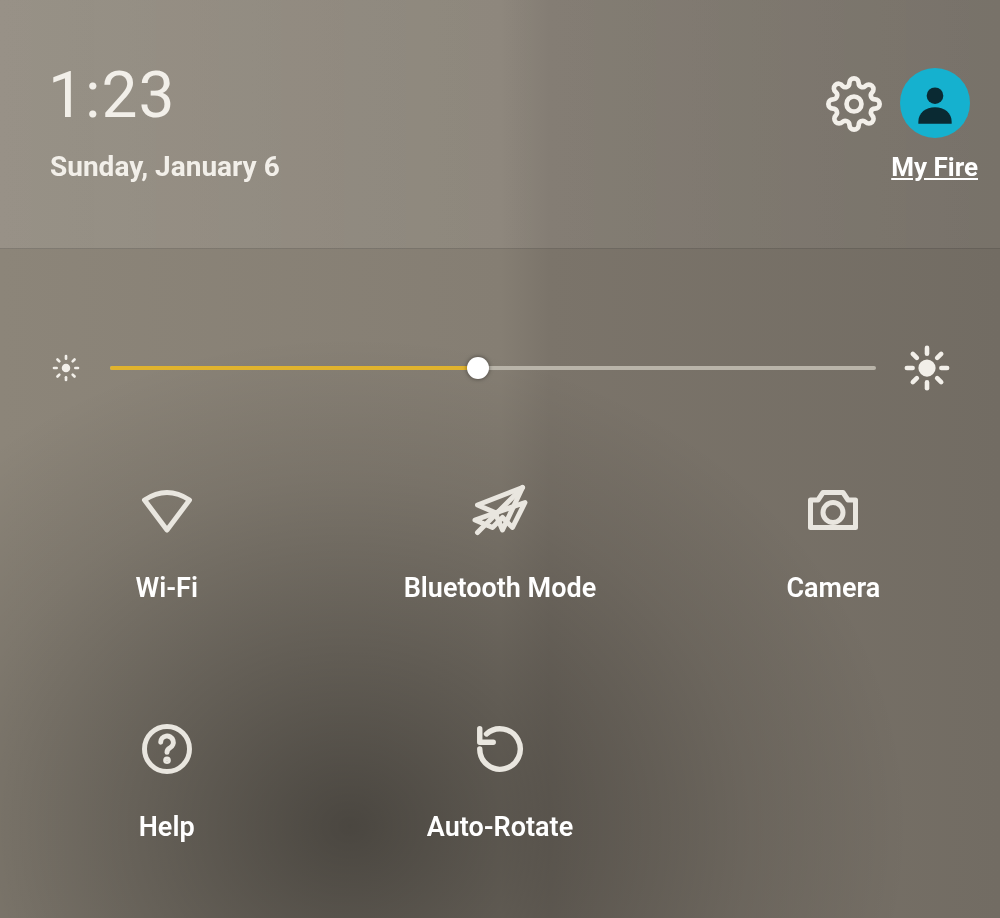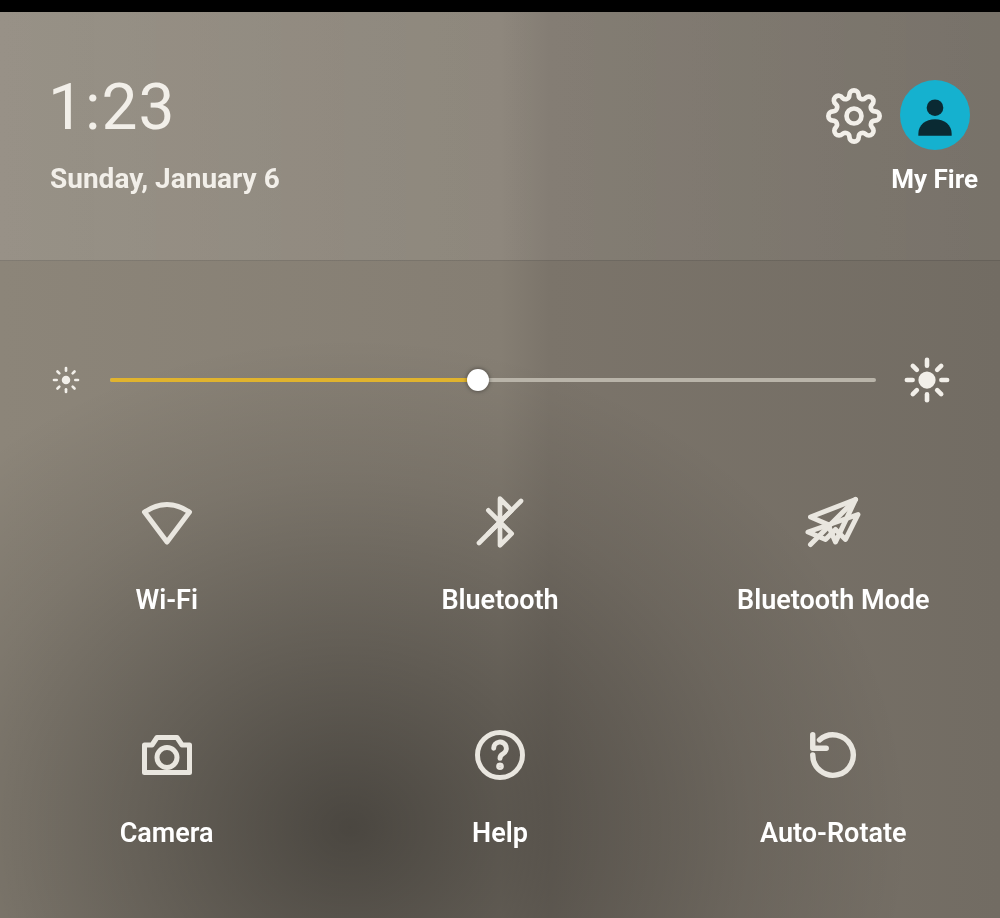--- a/index.html
+++ b/index.html
@@ -1,32 +1,32 @@
 <!DOCTYPE html>
 <html><head>
 <meta charset="utf-8">
 <style>
   html,body{margin:0;padding:0;width:1000px;height:918px;overflow:hidden;
     font-family:-apple-system,BlinkMacSystemFont,"Segoe UI",Roboto,Arial,sans-serif;
     background:#000;color:#fff;}
   .panel{position:absolute;inset:0;
     background:
       radial-gradient(ellipse 800px 700px at 35% 90%, rgba(0,0,0,.45) 0%, rgba(0,0,0,.1) 50%, transparent 70%),
-      linear-gradient(90deg,#8c8579 0%,#857e73 50%,#7b746a 55%,#726c63 100%); margin-top: 12px;}
+      linear-gradient(90deg,#8c8579 0%,#857e73 50%,#7b746a 55%,#726c63 100%);}
   .header{position:absolute;left:0;right:0;top:0;height:248px;
     background:linear-gradient(90deg,rgba(255,255,255,.10),rgba(255,255,255,.04));
     border-bottom:1px solid rgba(0,0,0,.15);}
   .time{position:absolute;left:48px;top:58px;font-size:64px;font-weight:400;
     letter-spacing:1px;color:#f2efe9;}
   .date{position:absolute;left:50px;top:150px;font-size:28px;font-weight:700;
     color:#f2efe9;}
   .settings-btn{position:absolute;right:118px;top:76px;width:56px;height:56px;cursor:pointer;}
   .user-btn{position:absolute;right:30px;top:68px;width:70px;height:70px;border-radius:50%;
     background:#15b1cf;display:flex;align-items:center;justify-content:center;cursor:pointer;}
-  .user-label{position:absolute;right:22px;top:152px;font-size:26px;font-weight:700;}
+  .user-label{position:absolute;right:22px;top:152px;font-size:26px;font-weight:700;text-decoration:underline;}
   .brightness{position:absolute;left:50px;right:50px;top:338px;height:60px;
     display:flex;align-items:center;gap:28px;}
   .b-small,.b-large{flex:0 0 auto;}
   .track{flex:1 1 auto;height:4px;position:relative;background:#b9b4a9;border-radius:4px;cursor:pointer;}
   .fill{position:absolute;left:0;top:0;bottom:0;background:#e0b32e;border-radius:4px;}
   .thumb{position:absolute;top:50%;width:22px;height:22px;border-radius:50%;background:#fff;
     transform:translate(-50%,-50%);box-shadow:0 0 4px rgba(0,0,0,.5);}
   .grid{position:absolute;left:0;right:0;top:440px;bottom:0;
     display:grid;grid-template-columns:repeat(3,1fr);grid-template-rows:repeat(2,1fr);}
   .tile{display:flex;flex-direction:column;align-items:center;justify-content:flex-start;
@@ -102,29 +102,20 @@
 
     <div class="tile">
       <span class="ic">
         <svg width="60" height="60" viewBox="0 0 24 24" fill="none" stroke="#e9e6df" stroke-width="2" stroke-linejoin="round">
           <path d="M12 20 L3 8 Q12 2 21 8 Z"></path>
         </svg>
       </span>
       <span class="lbl">Wi-Fi</span>
     </div>
 
-    <div class="tile">
-      <span class="ic">
-        <svg width="56" height="56" viewBox="0 0 24 24" fill="none" stroke="#e9e6df" stroke-width="2" stroke-linecap="round" stroke-linejoin="round">
-          <path d="M7 7l10 10-5 5V2l5 5-10 10"></path>
-          <line x1="3" y1="21" x2="21" y2="3"></line>
-        </svg>
-      </span>
-      <span class="lbl">Bluetooth</span>
-    </div>
 
     <div class="tile">
       <span class="ic">
         <svg width="64" height="60" viewBox="0 0 24 24" fill="none" stroke="#e9e6df" stroke-width="2" stroke-linecap="round" stroke-linejoin="round">
           <path d="M2 16l20-7-5 10-4-4-4 4z" fill="none"></path>
           <path d="M21 3L3 10l7 3 3 7 8-17z"></path>
           <line x1="3" y1="21" x2="21" y2="3"></line>
         </svg>
       </span>
       <span class="lbl">Bluetooth Mode</span>

